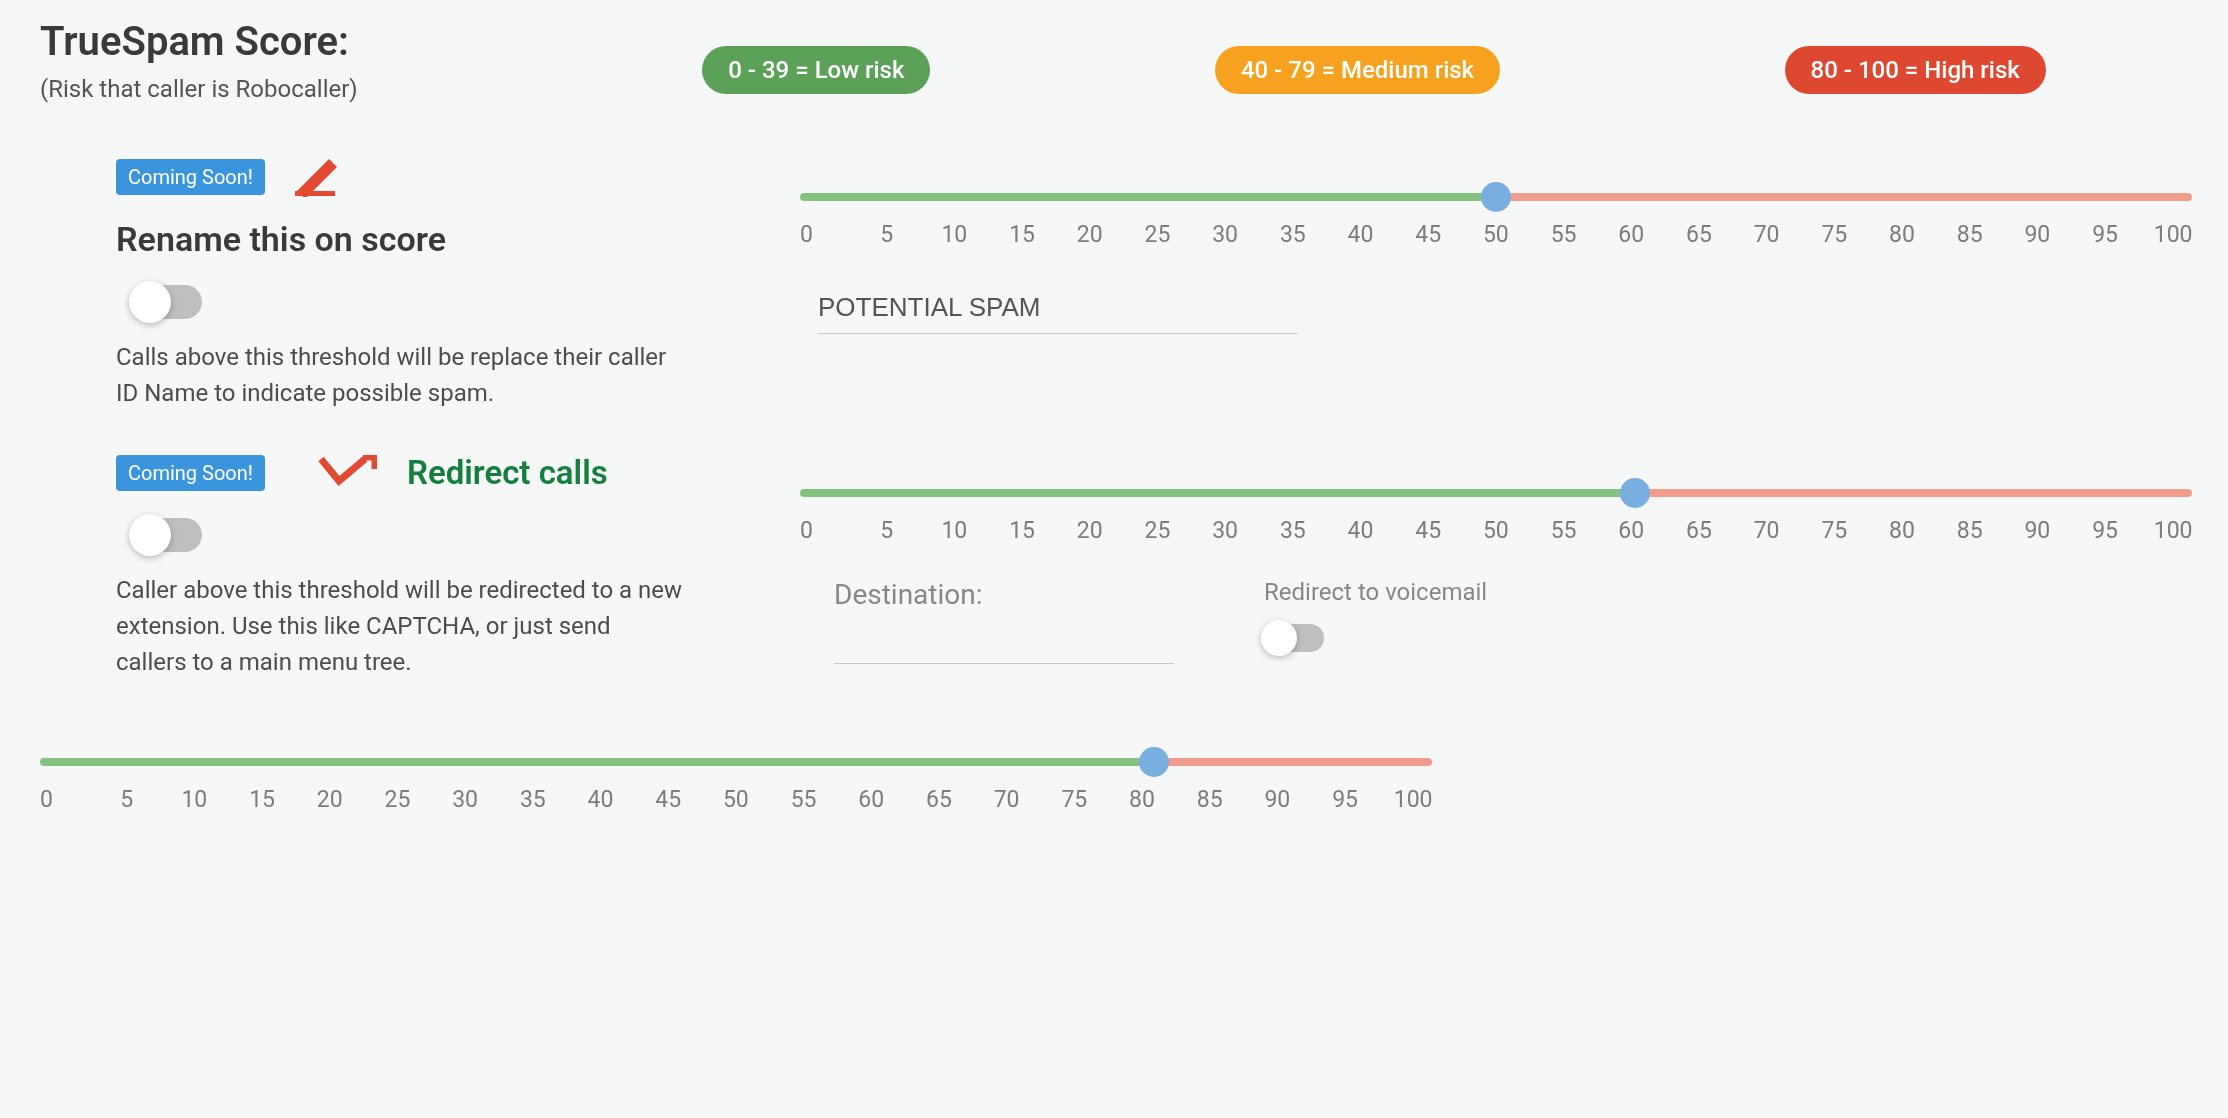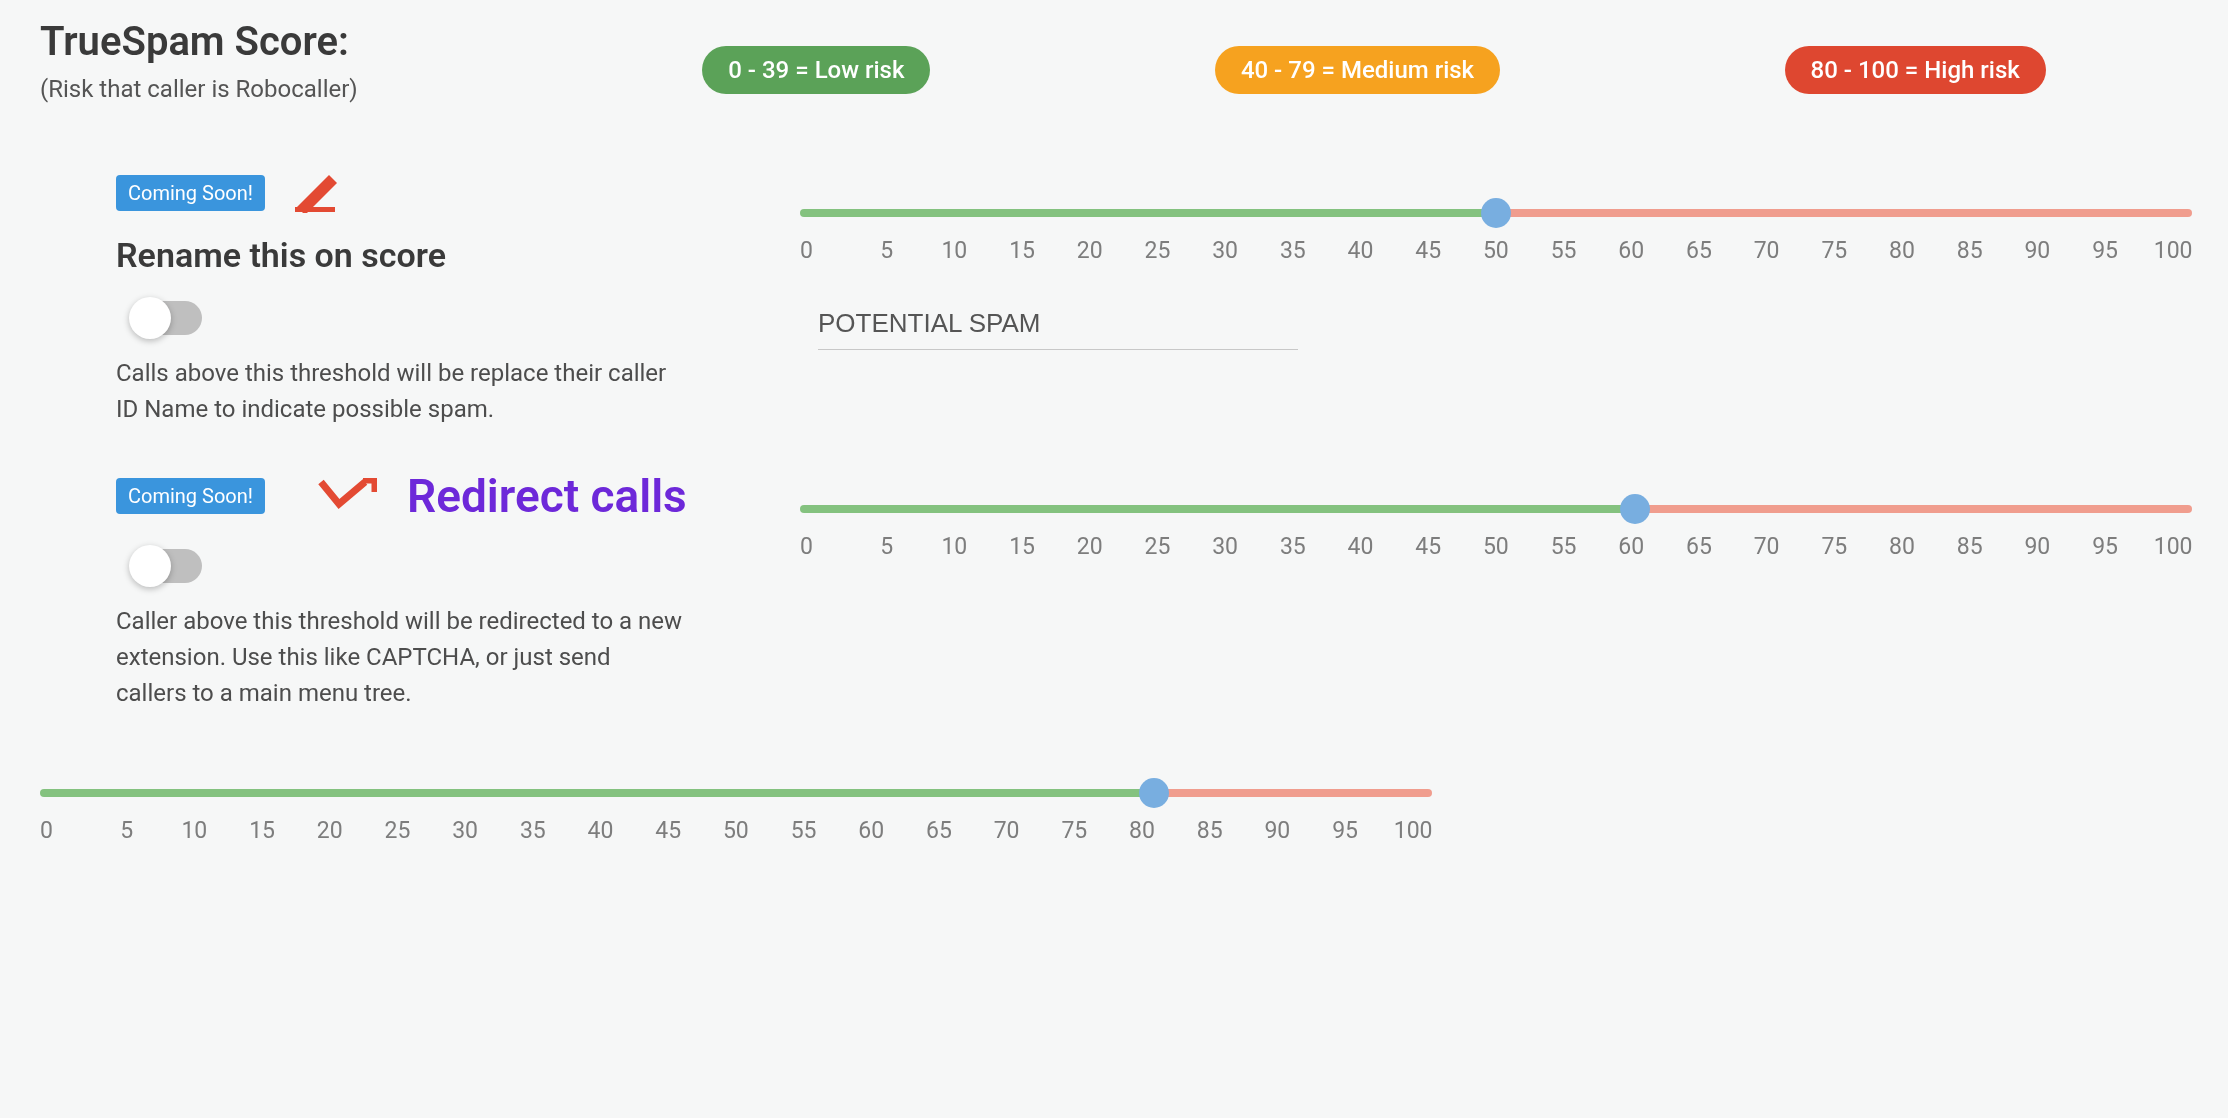--- a/index.html
+++ b/index.html
@@ -7,21 +7,21 @@
   font-family: -apple-system, BlinkMacSystemFont, "Segoe UI", Roboto, Helvetica, Arial, sans-serif;
   background: #f6f7f7;
   color: #3c3c3c;
   padding: 18px 40px 60px 40px;
   width: 2228px;
 }
 
 .top-row {
   display: flex;
   align-items: flex-start;
-  margin-bottom: 70px;
+  margin-bottom: 54px;
 }
 .title-block { flex: 0 0 520px; }
 .page-title {
   font-size: 40px;
   font-weight: 600;
   color: #3a3a3a;
   margin-bottom: 10px;
 }
 .page-subtitle {
   font-size: 24px;
@@ -229,23 +229,23 @@
   margin-bottom: 18px;
 }
 
 
 .block-header {
   display: flex;
   align-items: center;
   gap: 28px;
 }
 .block-title {
-  font-size: 46px;
+  font-size: 33px;
   font-weight: 600;
-  color: #6d28d9;
+  color: #15803d;
 }
 </style>
 </head>
 <body>
 
 <div class="top-row">
   <div class="title-block">
     <div class="page-title">TrueSpam Score:</div>
     <div class="page-subtitle">(Risk that caller is Robocaller)</div>
   </div>
@@ -344,20 +344,30 @@
           <span>60</span>
           <span>65</span>
           <span>70</span>
           <span>75</span>
           <span>80</span>
           <span>85</span>
           <span>90</span>
           <span>95</span>
           <span>100</span>
         </div>
+    </div>
+    <div class="dest-row">
+      <div>
+        <div class="dest-label">Destination:</div>
+        <input class="dest-input" type="text" value="" style="">
+      </div>
+      <div>
+        <div class="redirect-vm-label">Redirect to voicemail</div>
+        <div class="toggle toggle-sm"></div>
+      </div>
     </div>
   </div>
 </div>
 
 <div class="section" style="margin-bottom:10px;">
   <div class="section-right">
     <div class="slider-wrap">
       <div class="slider-track">
         <div class="slider-fill-green" style="width:80%"></div>
         <div class="slider-fill-red" style="width:20%"></div>

